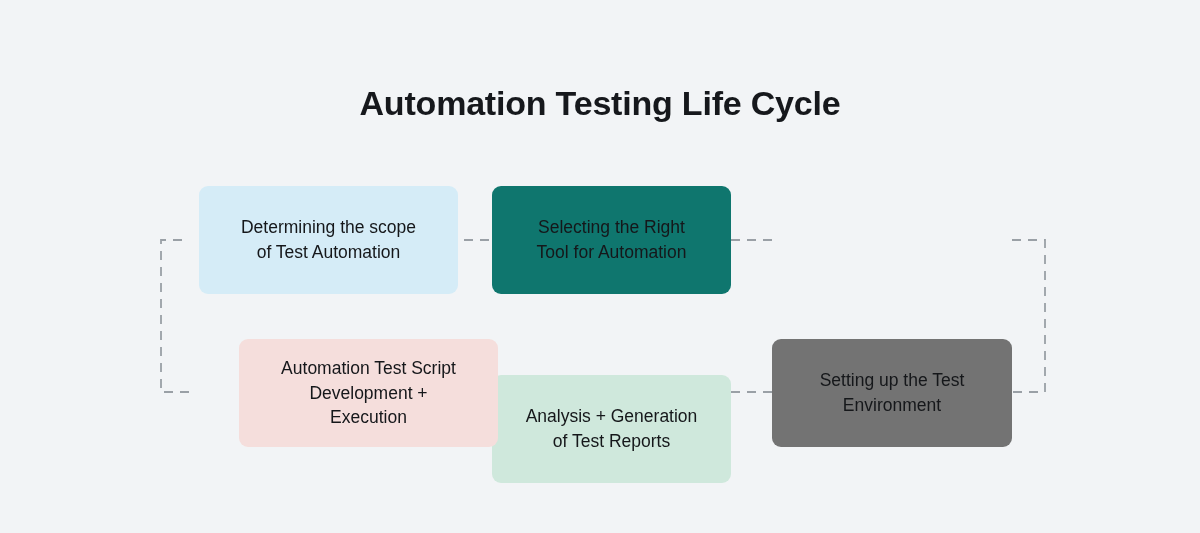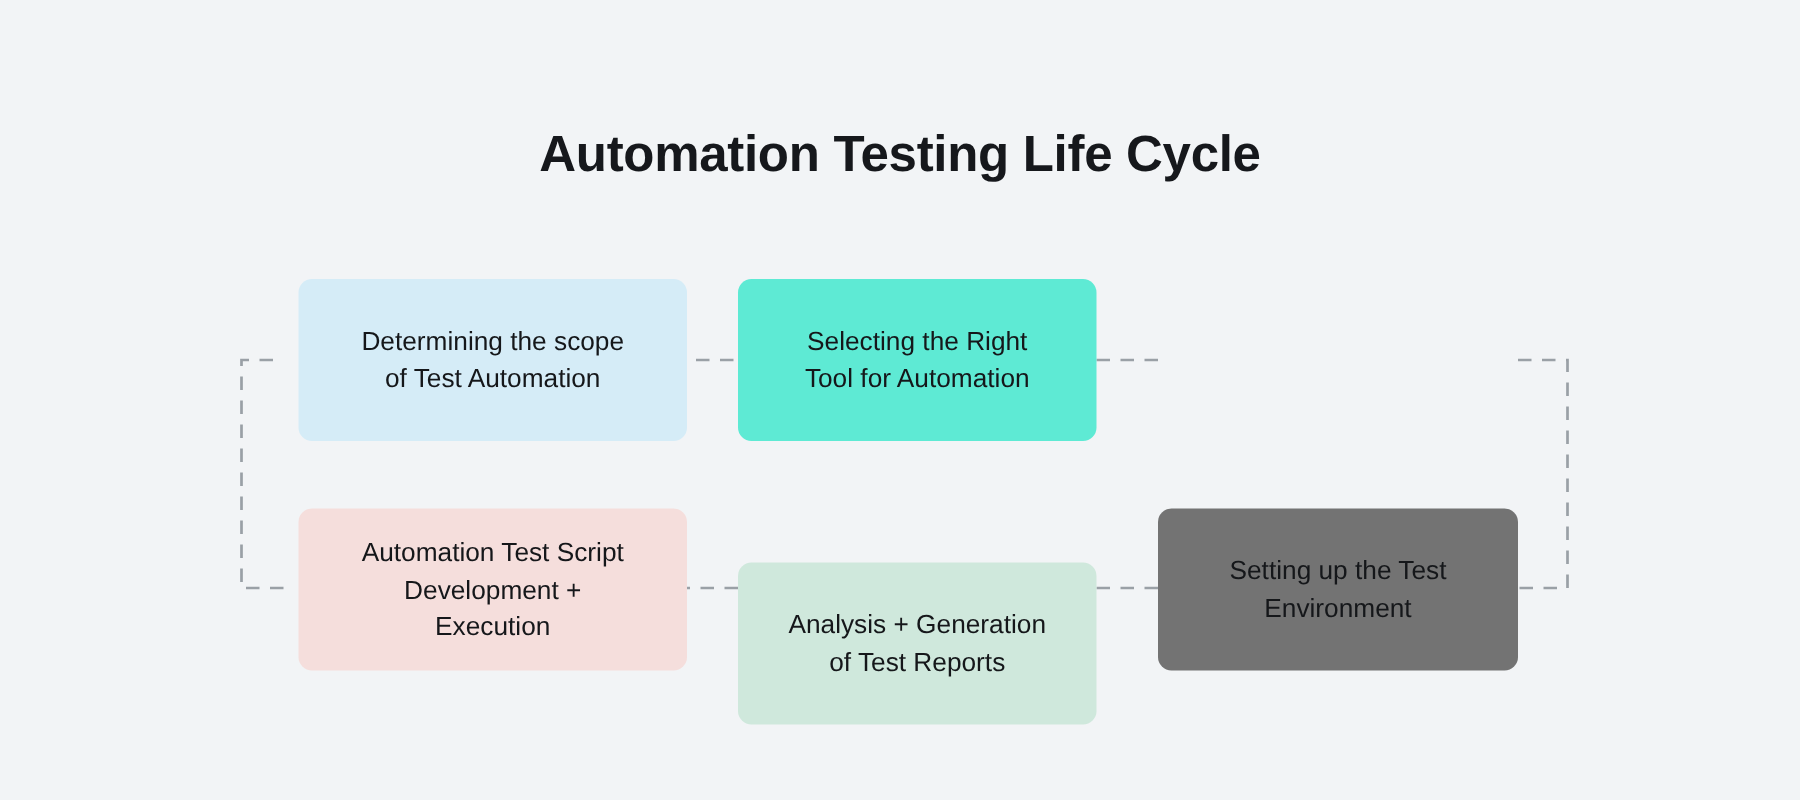--- a/index.html
+++ b/index.html
@@ -94,35 +94,35 @@
     <line x1="492" y1="392" x2="448" y2="392" stroke="#9aa0a6" stroke-width="1.8" stroke-dasharray="9 7"></line>
 
     <path d="M 189 392 L 161 392 L 161 240 L 189 240" fill="none" stroke="#9aa0a6" stroke-width="1.8" stroke-dasharray="9 7"></path>
   </svg>
 
   <div class="stage-box col-1 row-1" style="background: rgb(213, 236, 247);">
     <span class="stage-label">Determining the scope
 of Test Automation</span>
   </div>
 
-  <div class="stage-box col-2 row-1" style="background: #5eead4;">
+  <div class="stage-box col-2 row-1" style="background: #0f766e;">
     <span class="stage-label">Selecting the Right
 Tool for Automation</span>
   </div>
 
 
   <div class="stage-box col-3 row-2" style="background: #737373;">
     <span class="stage-label">Setting up the Test
 Environment</span>
   </div>
 
   <div class="stage-box col-2 row-2" style="background: rgb(207, 232, 220); margin-top: 36px;">
     <span class="stage-label">Analysis + Generation
 of Test Reports</span>
   </div>
 
-  <div class="stage-box col-1 row-2" style="background: rgb(245, 222, 220);">
+  <div class="stage-box col-1 row-2" style="background: rgb(245, 222, 220); margin-left: 40px;">
     <span class="stage-label">Automation Test Script
 Development +
 Execution</span>
   </div>
 
 </div>
 
 </body></html>

